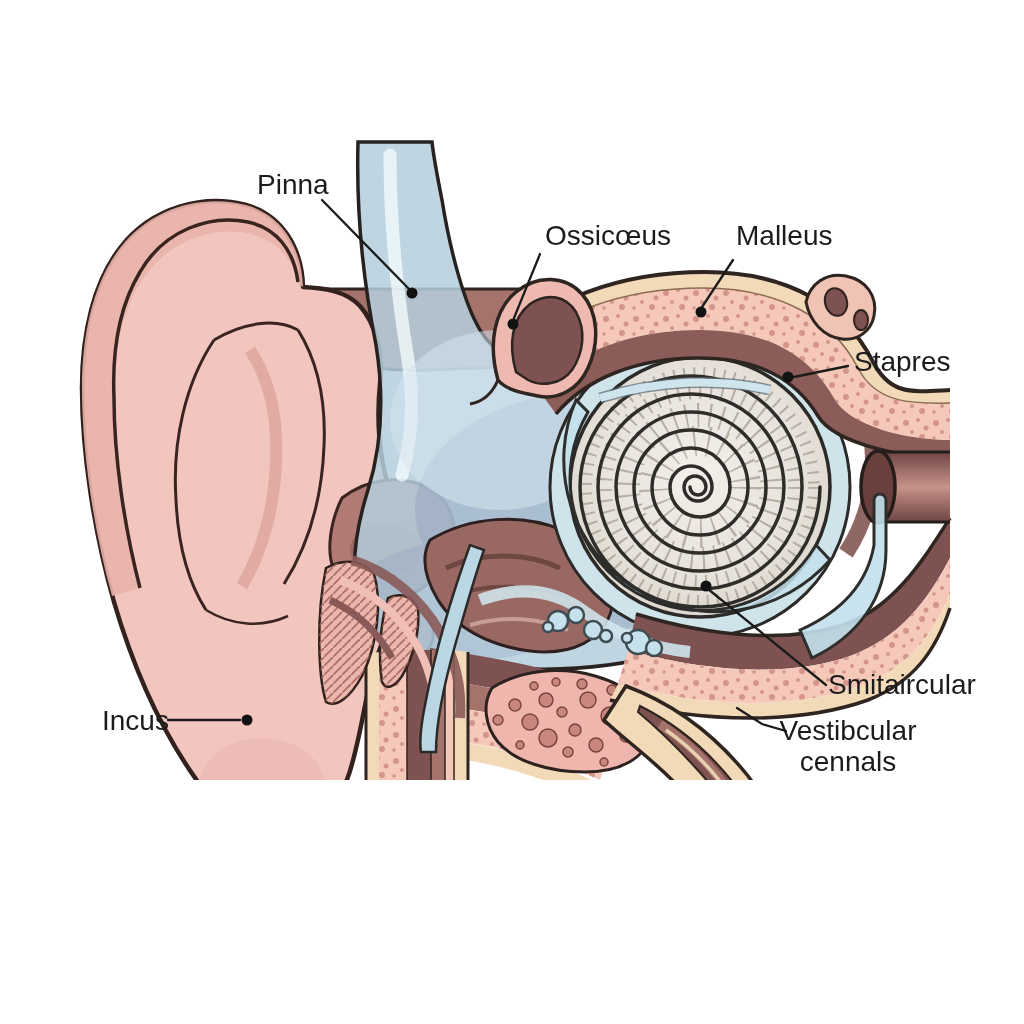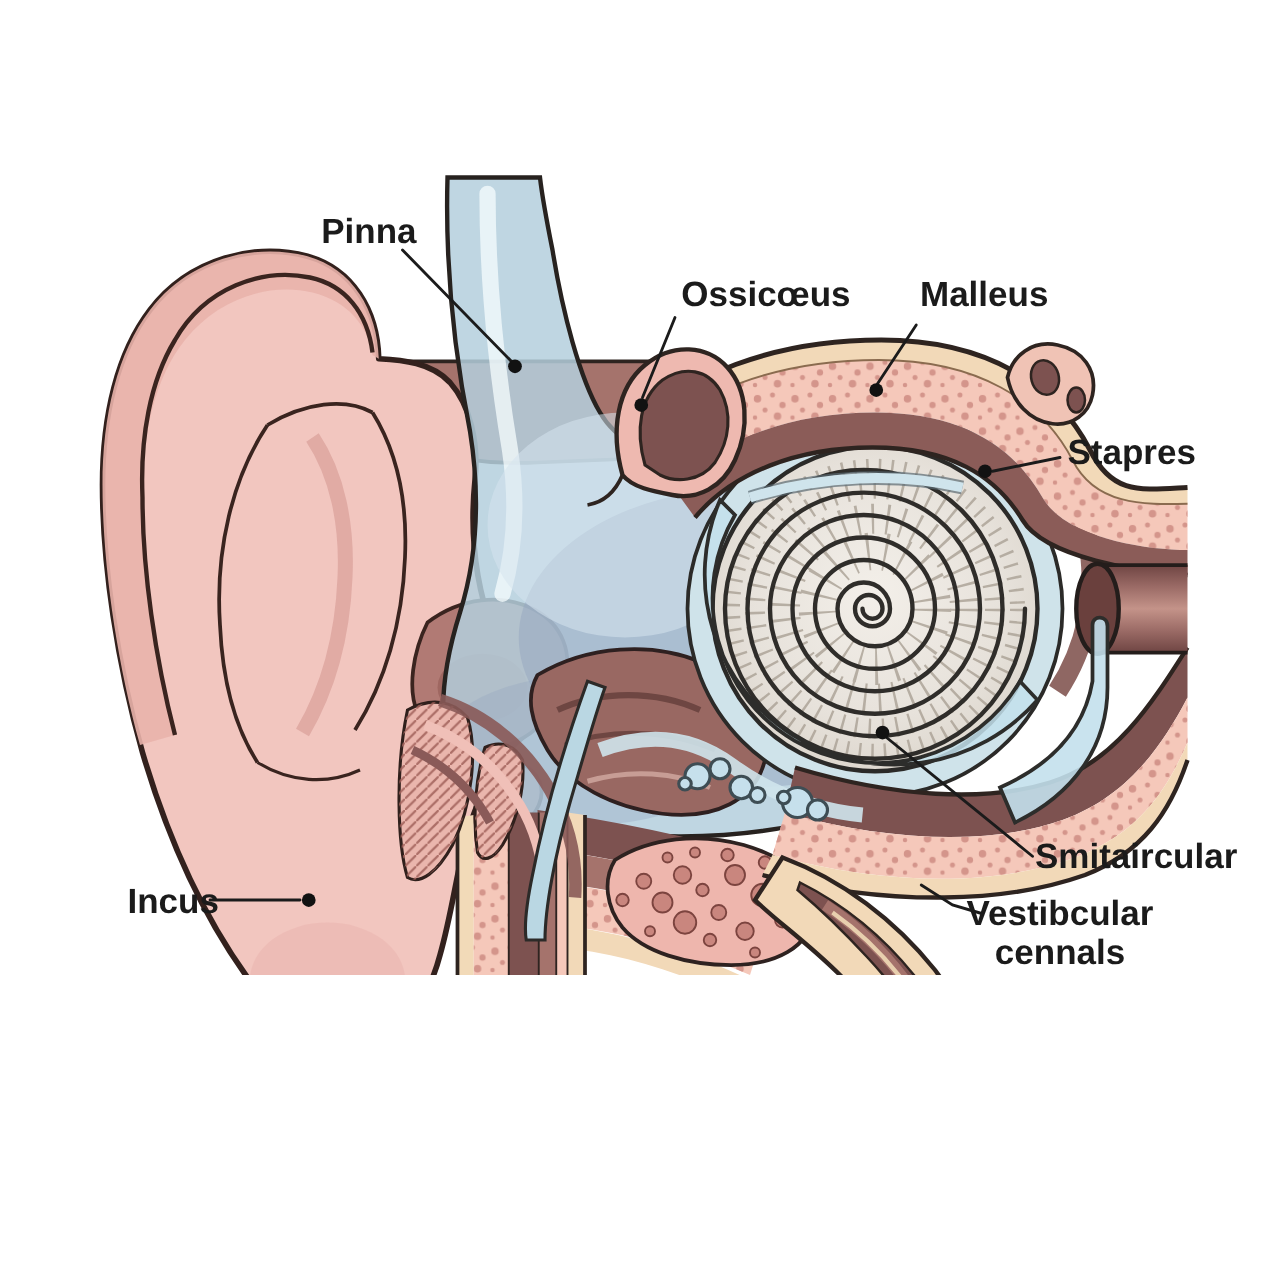--- a/index.html
+++ b/index.html
@@ -1,17 +1,17 @@
 <!DOCTYPE html>
 <html><head>
 <meta charset="utf-8">
 <style>
   html,body{margin:0;padding:0;background:#ffffff;}
   .stage{position:relative;width:1024px;height:780px;background:#ffffff;overflow:hidden;
-         font-family:"Liberation Sans", sans-serif;font-weight:bold;}
+         font-family:"Liberation Sans", sans-serif;}
   svg{display:block;}
   text.lbl{font-family:"Liberation Sans", sans-serif;font-size:28px;fill:#1b1b1b;}
 </style>
 </head>
 <body>
 
 <div class="stage">
 <svg width="1024" height="1024" viewBox="0 0 1024 1024">
   <defs>
     <pattern id="dots" width="30" height="26" patternUnits="userSpaceOnUse">

